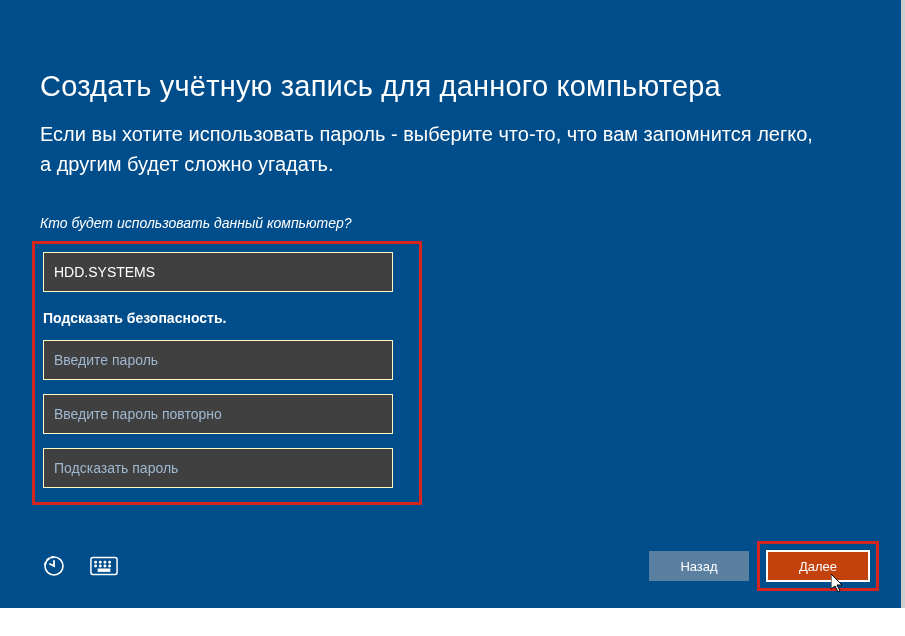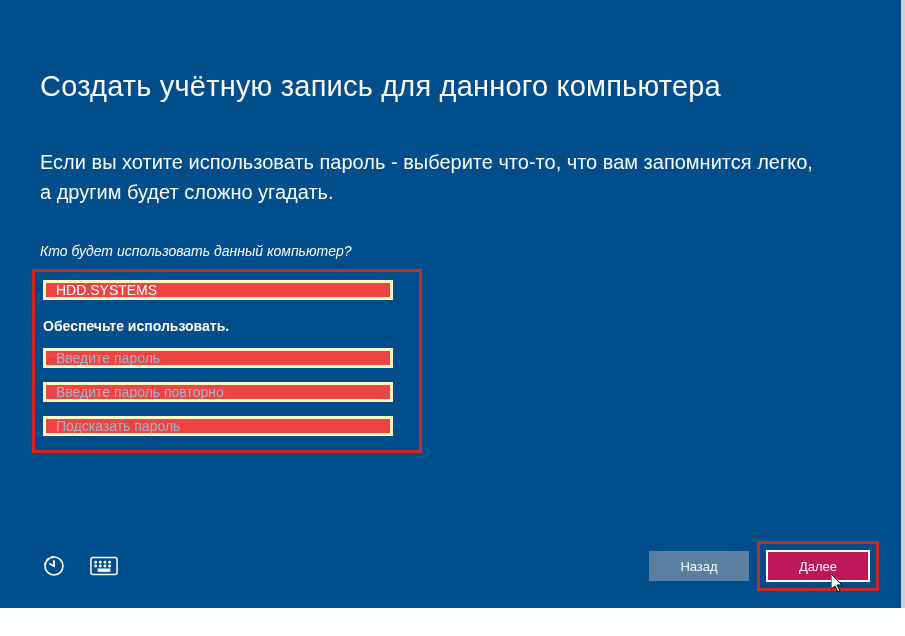--- a/index.html
+++ b/index.html
@@ -15,21 +15,21 @@
       color: #ffffff;
       position: relative;
       overflow: hidden;
     }
     .content {
       padding: 70px 40px 0 40px;
     }
     .title {
       font-size: 29px;
       font-weight: 300;
-      margin-bottom: 44px;
+      margin-bottom: 16px;
       letter-spacing: 0.2px;
     }
     .description {
       font-size: 20px;
       line-height: 1.5;
       margin-bottom: 36px;
       max-width: 780px;
     }
     .section-label {
       font-size: 14px;
@@ -37,23 +37,23 @@
       font-style: italic;
     }
     .highlight-box {
       border: 3px solid #d4261e;
       padding: 8px 8px 14px 8px;
       margin-left: -8px;
       width: 390px;
     }
     input[type="text"], input[type="password"] {
       width: 350px;
-      height: 20px;
-      background: #ef4444;
-      border: 3px solid #fef9c3;
+      height: 40px;
+      background: #404040;
+      border: 1px solid #fef9c3;
       color: #ffffff;
       padding: 0 10px;
       font-size: 14px;
       font-family: inherit;
       outline: none;
     }
     .username-input {
       margin-bottom: 18px;
     }
     input::placeholder {
@@ -107,21 +107,21 @@
     }
     .btn-back {
       background: #5a7fa0;
       color: #ffffff;
     }
     .btn-next-wrap {
       border: 3px solid #d4261e;
       padding: 6px;
     }
     .btn-next {
-      background: #be185d;
+      background: #c2410c;
       color: #ffffff;
       border: 2px solid #ffffff;
       min-width: 104px;
       height: 32px;
       position: relative;
     }
     .cursor {
       position: absolute;
       left: 63px;
       top: 22px;
@@ -147,21 +147,21 @@
 </head>
 <body>
 
 <div class="content">
   <h1 class="title">Создать учётную запись для данного компьютера</h1>
   <p class="description">Если вы хотите использовать пароль - выберите что-то, что вам запомнится легко, а другим будет сложно угадать.</p>
   <p class="section-label">Кто будет использовать данный компьютер?</p>
 
   <div class="highlight-box">
     <input type="text" class="username-input" value="HDD.SYSTEMS" style="">
-    <p class="security-label">Обеспечьте использовать.</p>
+    <p class="security-label">Подсказать безопасность.</p>
     <input type="password" class="password-input" placeholder="Введите пароль" style="">
     <input type="password" class="password-input" placeholder="Введите пароль повторно" style="">
     <input type="text" placeholder="Подсказать пароль" style="">
   </div>
 </div>
 
 <div class="bottom-bar">
   <div class="bottom-left">
     <div class="icon-btn">
       <svg width="24" height="24" viewBox="0 0 24 24" fill="none" stroke="currentColor" stroke-width="1.6">

